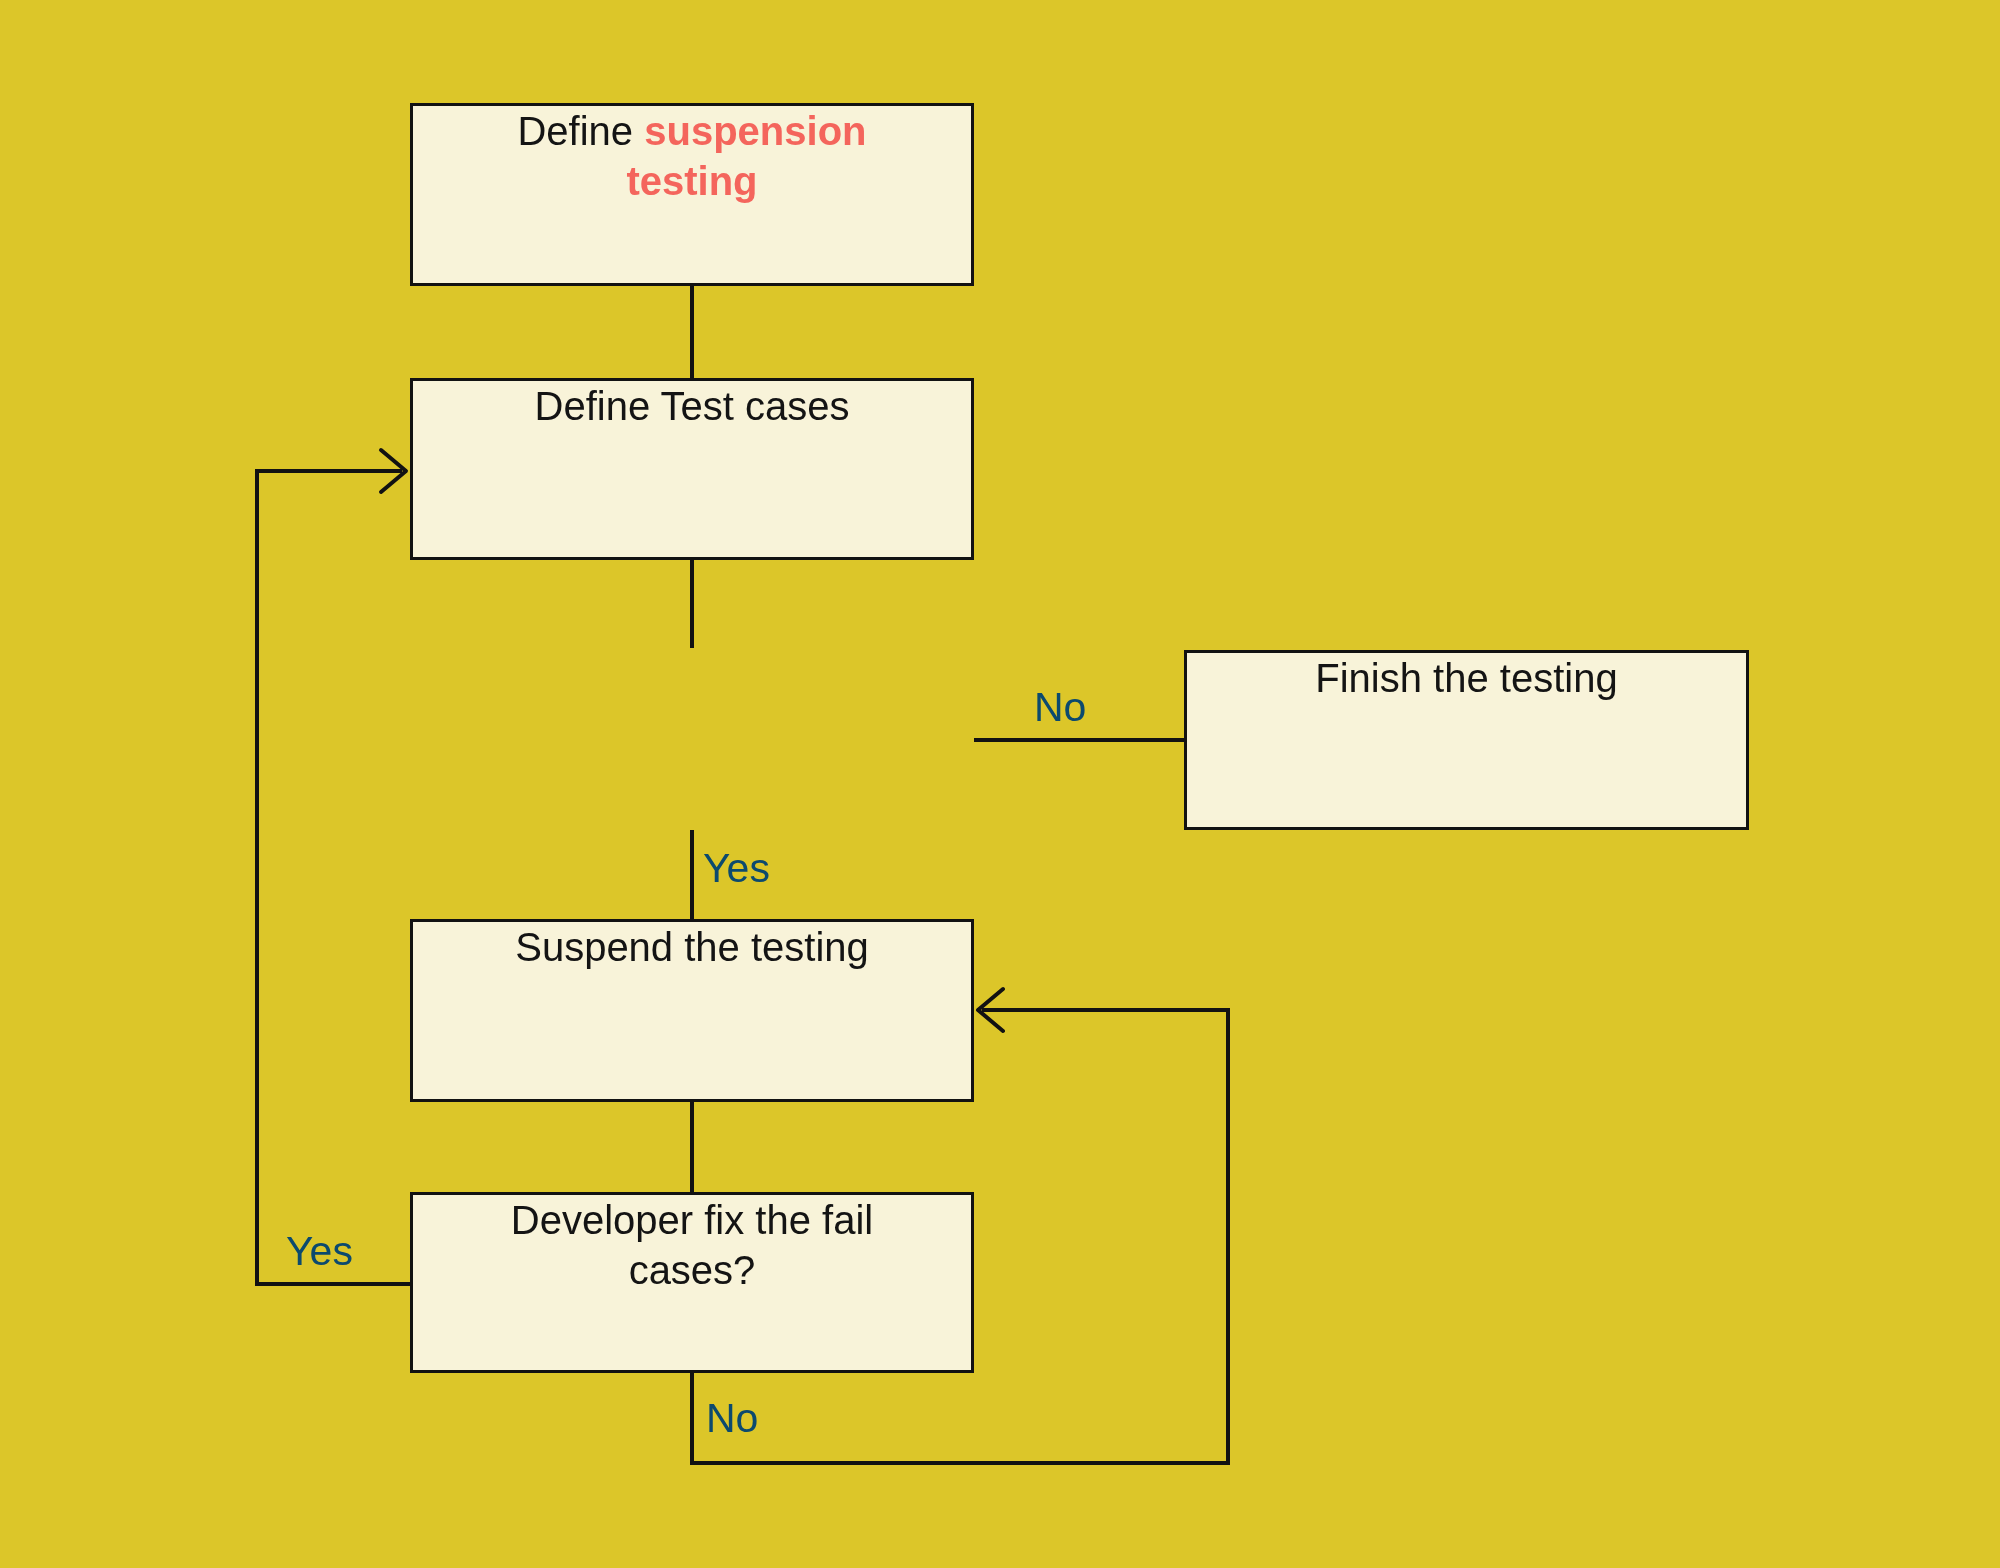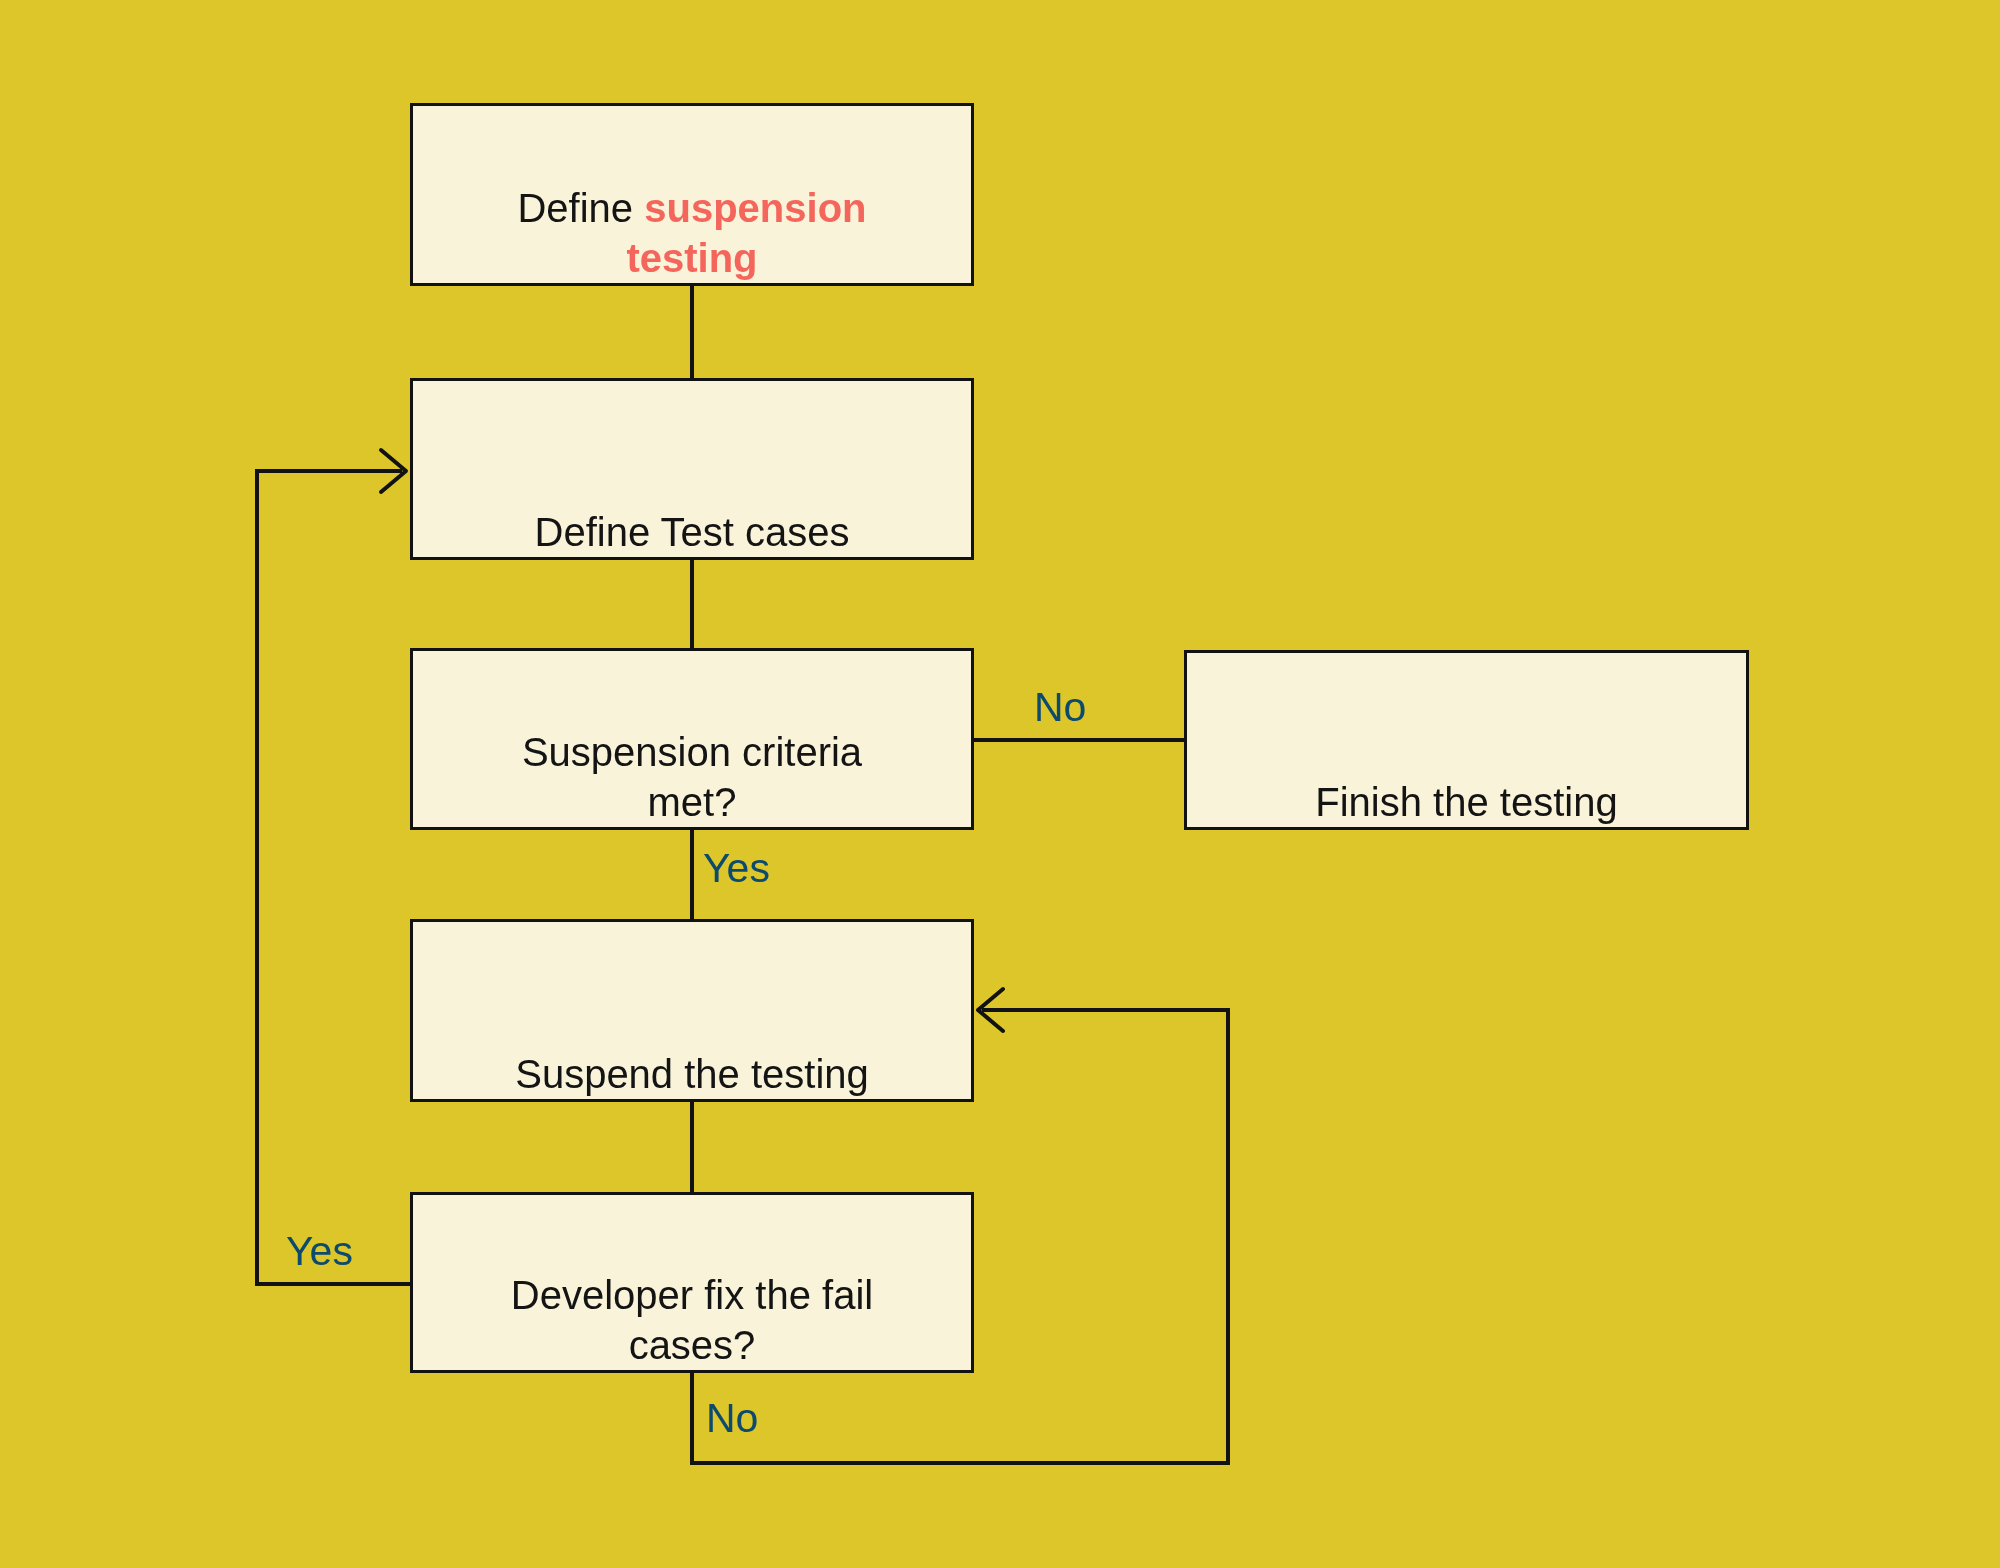--- a/index.html
+++ b/index.html
@@ -9,21 +9,21 @@
     background:#dcc629;
     font-family:"Liberation Sans", sans-serif;
     overflow:hidden;
   }
   #edges{position:absolute;left:0;top:0;z-index:0;}
   .node{
     position:absolute;
     box-sizing:border-box;
     background:#f8f3d9;
     border:3px solid #121212;
-    display:flex;align-items:flex-end;justify-content:center;
+    display:flex;align-items:flex-start;justify-content:center;
     text-align:center;
     font-size:40px;line-height:1.25;color:#141414;
     font-weight:500;
     z-index:1;
   }
   .node .red{color:#f4655c;font-weight:600;}
   .edge-label{
     position:absolute;
     font-size:41px;color:#0c4a6e;font-weight:500;
     z-index:2;white-space:nowrap;
@@ -50,26 +50,20 @@
     <div>
       <span>Define</span>&nbsp;<span class="red">suspension</span><br>
       <span class="red">testing</span>
     </div>
   </div>
 
   <div class="node" style="left:410px;top:378px;width:564px;height:182px;">
     <div>Define Test cases</div>
   </div>
 
-  <div class="node" style="left:410px;top:648px;width:564px;height:182px;">
-    <div>
-      <span>Suspension criteria</span><br>
-      <span>met?</span>
-    </div>
-  </div>
 
   <div class="node" style="left:1184px;top:650px;width:565px;height:180px;">
     <div>Finish the testing</div>
   </div>
 
   <div class="node" style="left:410px;top:1192px;width:564px;height:181px;">
     <div>
       <span>Developer fix the fail</span><br>
       <span>cases?</span>
     </div>

